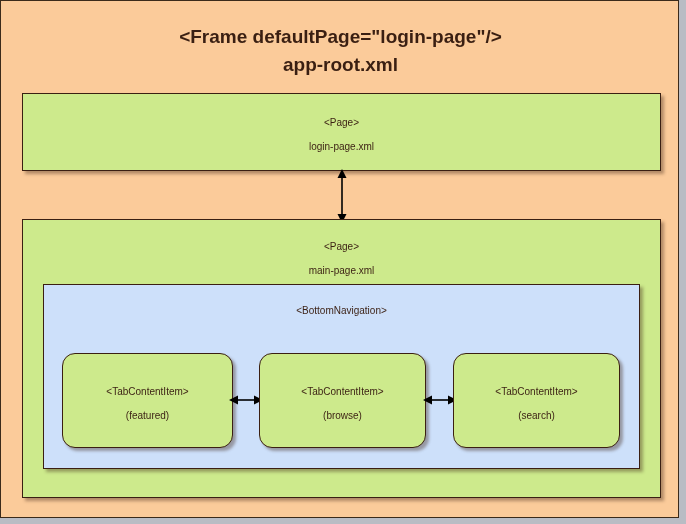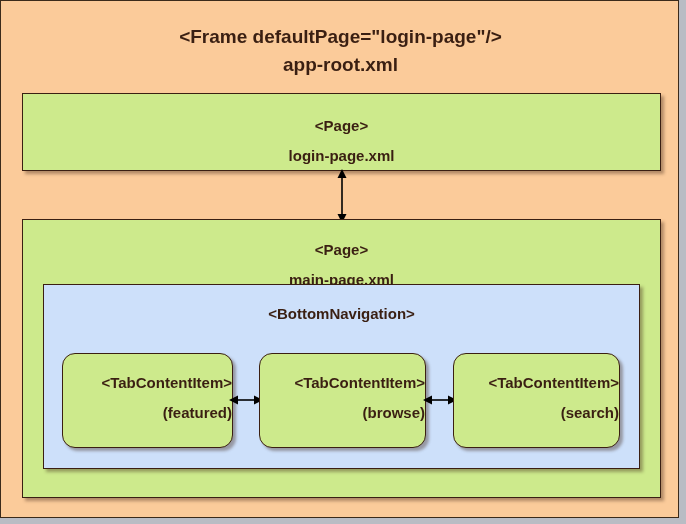--- a/index.html
+++ b/index.html
@@ -59,24 +59,24 @@
   }
   .blue {
     background: #cde0fa;
   }
 
   .box-label {
     position: absolute;
     left: 0;
     right: 0;
     text-align: center;
-    font-size: 15px;
-    font-weight: bold;
+    font-size: 10px;
+    font-weight: normal;
     color: #3a1f12;
-    line-height: 30px;
+    line-height: 24px;
     white-space: pre-line;
   }
 
   
   #login-page-box {
     left: 21px;
     top: 92px;
     width: 639px;
     height: 78px;
   }
@@ -111,22 +111,21 @@
     position: absolute;
     box-sizing: border-box;
     border: 1.5px solid #3a1f12;
     border-radius: 13px;
     background: #cdea8c;
     box-shadow: 3px 3px 3px rgba(60, 35, 20, 0.38);
     top: 352px;
     height: 95px;
   }
   .tab-item .box-label {
-    top: 14px;
-    text-align: right;
+    top: 26px;
   }
   #tab-featured { left: 61px;  width: 171px; }
   #tab-browse   { left: 258px; width: 167px; }
   #tab-search   { left: 452px; width: 167px; }
 
   
   .arrow-svg {
     position: absolute;
     overflow: visible;
   }

